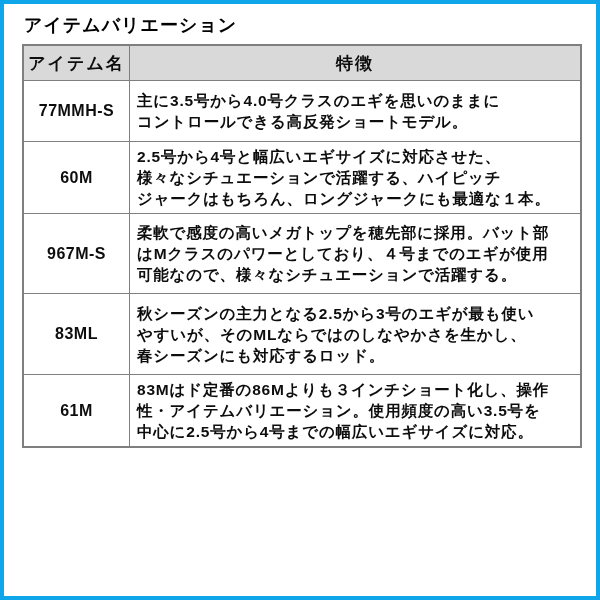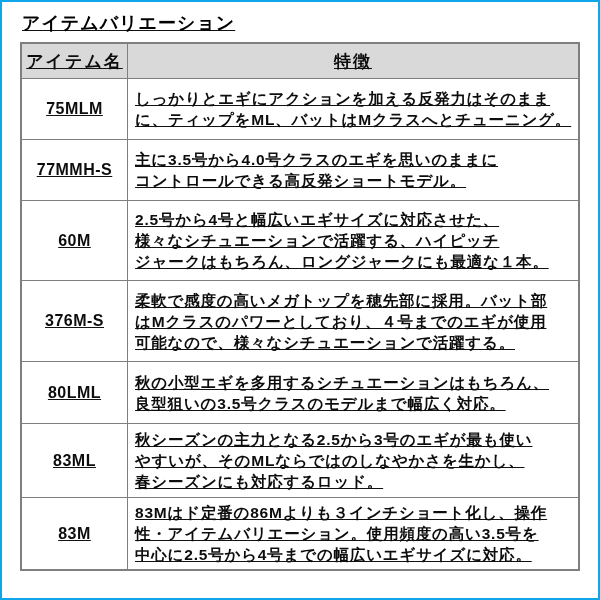--- a/index.html
+++ b/index.html
@@ -5,25 +5,24 @@
   html, body { margin: 0; padding: 0; }
   body {
     width: 600px; height: 600px;
     background: #ffffff;
     font-family: "Liberation Sans", "DejaVu Sans", sans-serif;
     color: #111111;
   }
   .page {
     box-sizing: border-box;
     width: 600px; height: 600px;
-    border: 2px solid #0ea5e9;
+    border: 4px solid #0ea5e9;
     background: #ffffff;
     padding: 6px 18px 0 18px;
     overflow: hidden;
-    text-decoration: underline;
   }
   .page-title {
     margin: 2px 0 6px 2px;
     font-size: 18px;
     font-weight: bold;
     letter-spacing: 1px;
     color: #000000;
     line-height: 26px;
   }
   table.variation-table {
@@ -77,53 +76,43 @@
 
   <table class="variation-table">
     <thead>
       <tr>
         <th class="col-item">アイテム名</th>
         <th class="col-feature">特徴</th>
       </tr>
     </thead>
     <tbody>
       <tr>
-        <td class="cell-item">75MLM</td>
-        <td class="cell-feature">しっかりとエギにアクションを加える反発力はそのまま
-に、ティップをML、バットはMクラスへとチューニング。</td>
-      </tr>
-      <tr>
         <td class="cell-item">77MMH-S</td>
         <td class="cell-feature">主に3.5号から4.0号クラスのエギを思いのままに
 コントロールできる高反発ショートモデル。</td>
       </tr>
       <tr>
         <td class="cell-item">60M</td>
         <td class="cell-feature">2.5号から4号と幅広いエギサイズに対応させた、
 様々なシチュエーションで活躍する、ハイピッチ
 ジャークはもちろん、ロングジャークにも最適な１本。</td>
       </tr>
       <tr>
-        <td class="cell-item">376M-S</td>
+        <td class="cell-item">967M-S</td>
         <td class="cell-feature">柔軟で感度の高いメガトップを穂先部に採用。バット部
 はMクラスのパワーとしており、４号までのエギが使用
 可能なので、様々なシチュエーションで活躍する。</td>
-      </tr>
-      <tr>
-        <td class="cell-item">80LML</td>
-        <td class="cell-feature">秋の小型エギを多用するシチュエーションはもちろん、
-良型狙いの3.5号クラスのモデルまで幅広く対応。</td>
       </tr>
       <tr>
         <td class="cell-item">83ML</td>
         <td class="cell-feature">秋シーズンの主力となる2.5から3号のエギが最も使い
 やすいが、そのMLならではのしなやかさを生かし、
 春シーズンにも対応するロッド。</td>
       </tr>
       <tr>
-        <td class="cell-item">83M</td>
+        <td class="cell-item">61M</td>
         <td class="cell-feature">83Mはド定番の86Mよりも３インチショート化し、操作
 性・アイテムバリエーション。使用頻度の高い3.5号を
 中心に2.5号から4号までの幅広いエギサイズに対応。</td>
       </tr>
     </tbody>
   </table>
 </div>
 
 </body></html>

